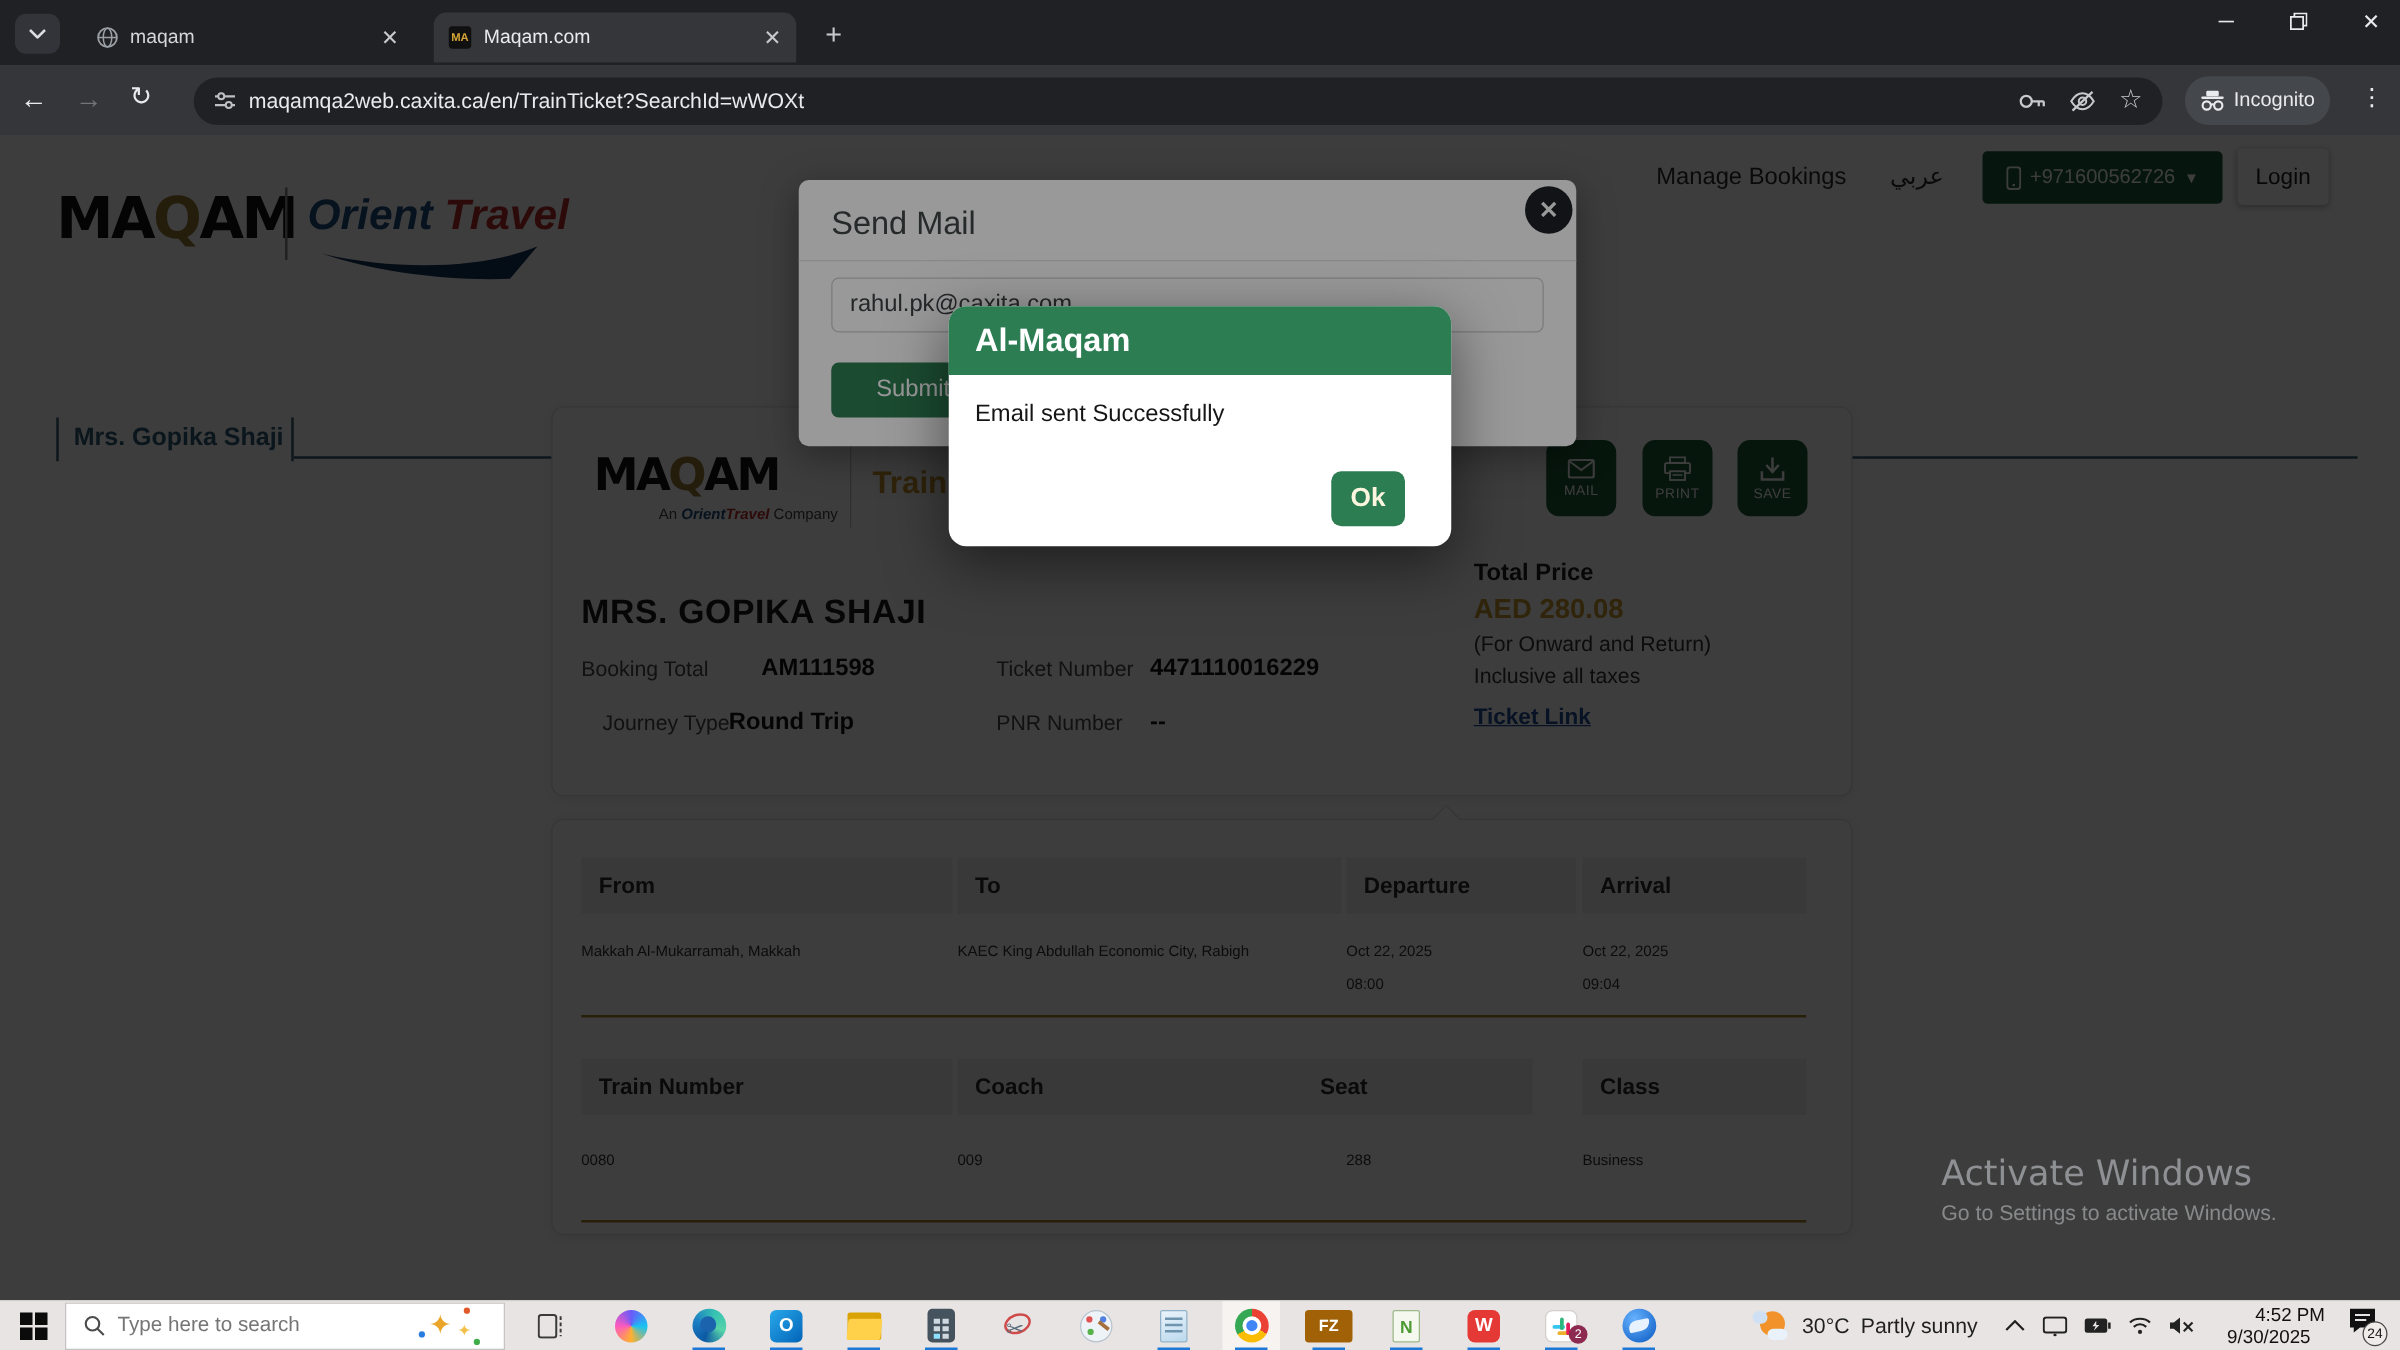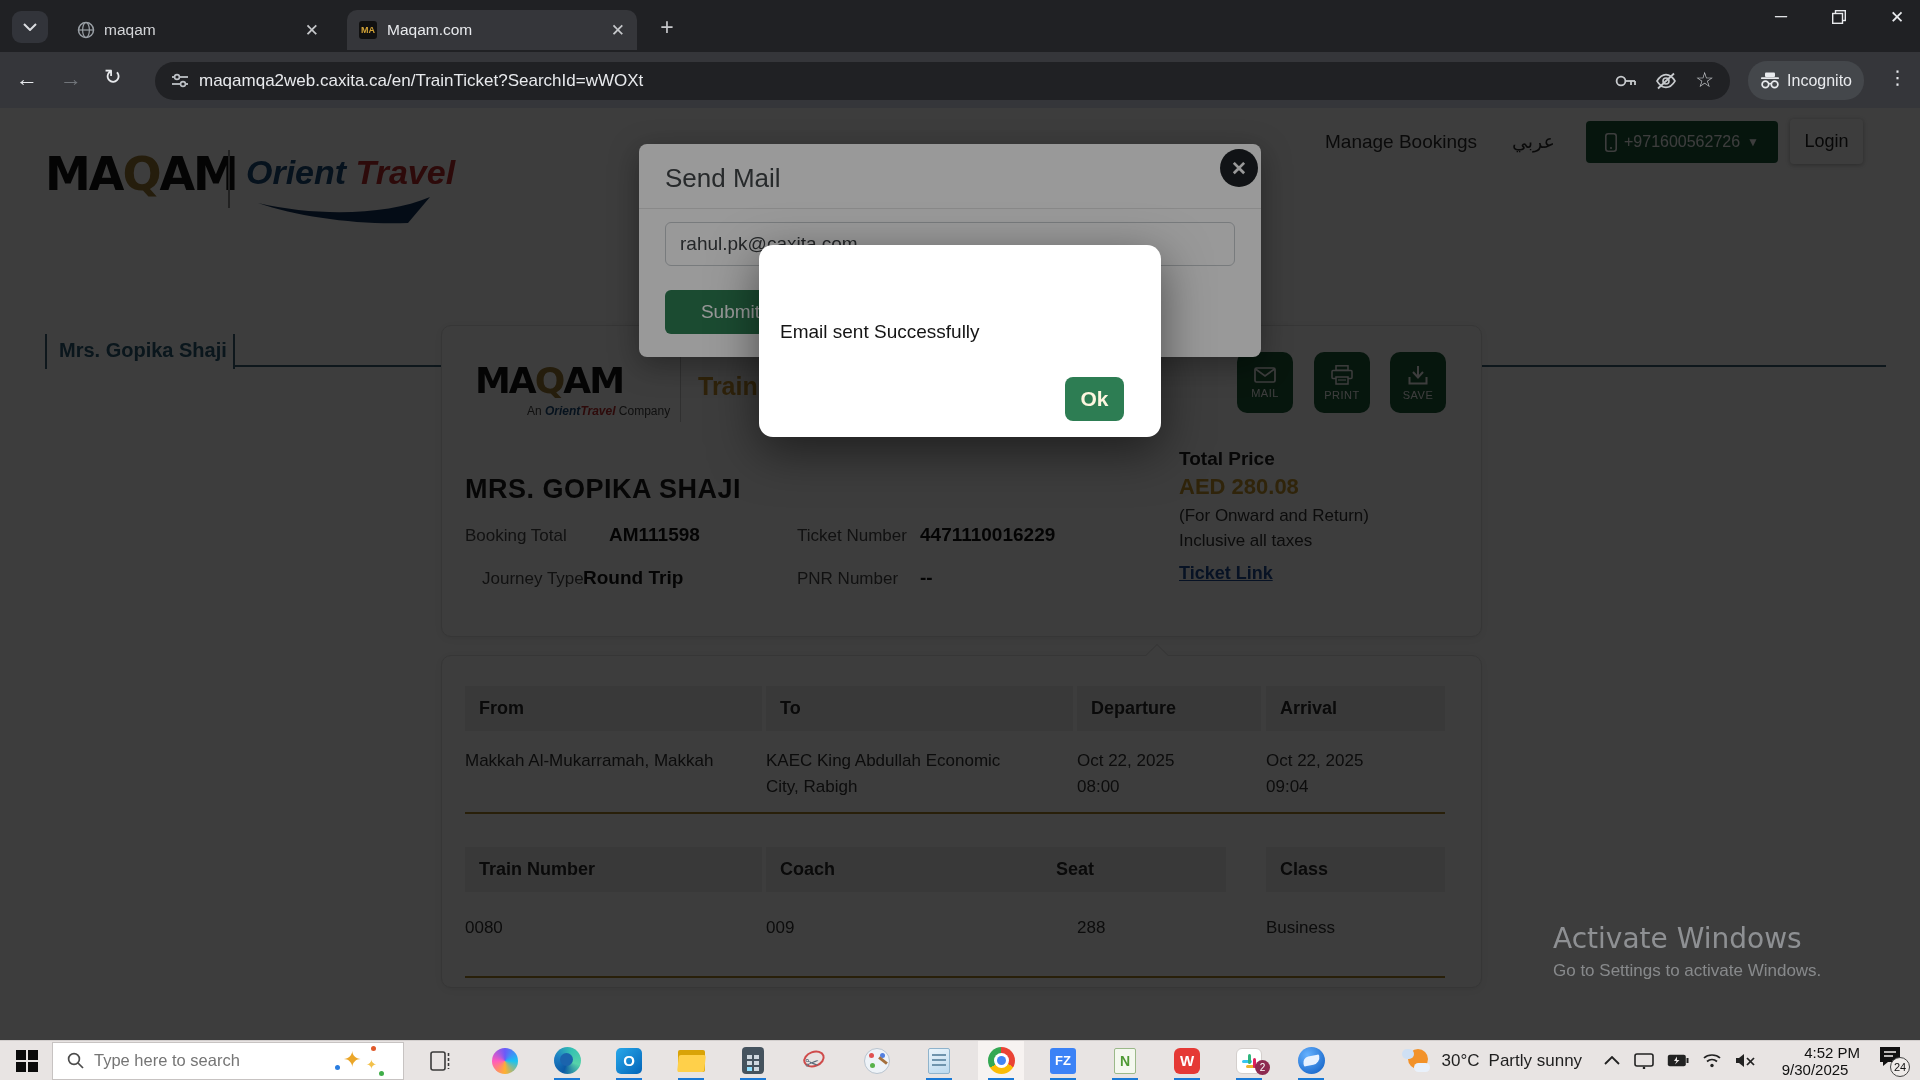--- a/index.html
+++ b/index.html
@@ -30,21 +30,21 @@
 
   #ptabbar { left:45px; top:227px; width:1841px; height:32px; border-bottom:2px solid #3c6175; }
   #ptab { left:45px; top:226px; width:190px; height:35px; background:#fff; border-left:2px solid #3c6175; border-right:2px solid #3c6175; color:#2b5d77; font-weight:bold; font-size:20px; line-height:33px; padding-left:12px; }
 
   .card { background:#fff; border:1px solid #e2e2e2; border-radius:10px; box-shadow:0 2px 10px rgba(0,0,0,.07); }
   .actionbtn { width:56px; height:61px; background:#1d5c39; border-radius:10px; color:#fff; display:flex; flex-direction:column; align-items:center; justify-content:center; gap:4px; }
   .actionbtn span { font-size:11px; letter-spacing:.5px; }
   .fieldlabel { font-size:17px; color:#4a4a4a; }
   .fieldvalue { font-size:19px; font-weight:bold; color:#161616; }
   .thcell { background:#f1f1f1; height:45px; line-height:45px; padding-left:14px; font-weight:bold; font-size:18px; color:#2b2b2b; position:absolute; }
-  .tdcell { position:absolute; font-size:17px; color:#333; line-height:26px; }
+  .tdcell { position:absolute; font-size:12px; color:#333; line-height:26px; }
   .goldline { position:absolute; height:2px; background:#a9832a; }
 
   .maqam-word { font-weight:800; letter-spacing:-2px; color:#141414; font-family:"DejaVu Sans", sans-serif; }
   .maqam-word .gold { color:#9c7b35; }
   .ot-blue { color:#1c4c7c; font-style:italic; font-weight:bold; }
   .ot-red  { color:#bf2e2e; font-style:italic; font-weight:bold; }
 
   
   #overlay1 { left:0; top:108px; width:1920px; height:932px; background:rgba(0,0,0,.60); z-index:10; }
   #overlay2 { left:0; top:108px; width:1920px; height:932px; background:rgba(0,0,0,.40); z-index:30; }
@@ -194,20 +194,21 @@
     <div class="abs nw" style="left:26px; top:19px; font-size:26px; color:#424649;">Send Mail</div>
     <div id="sendmail-close" class="abs">✕</div>
     <div class="abs" style="left:0; top:64px; width:622px; height:1px; background:#e4e4e4;"></div>
     <input id="email-input" class="abs" value="rahul.pk@caxita.com" style="">
     <button id="submit-btn" class="abs">Submit</button>
   </div>
 
   <div id="overlay2" class="abs"></div>
 
   <div id="alertbox" class="abs">
+    <div id="alert-header" class="abs nw">Al-Maqam</div>
     <div class="abs nw" style="left:21px; top:76px; font-size:19px; font-weight:500; color:#151515;">Email sent Successfully</div>
     <button id="alert-ok" class="abs">Ok</button>
   </div>
 
   <div id="watermark" class="abs">
     <div class="nw" style="font-size:28px; color:rgba(210,214,218,.55); font-family:'DejaVu Sans',sans-serif;">Activate Windows</div>
     <div class="nw" style="font-size:17px; color:rgba(210,214,218,.5); margin-top:6px;">Go to Settings to activate Windows.</div>
   </div>
 
   <div id="tabstrip" class="abs">
@@ -361,21 +362,21 @@
       <span class="runbar"></span>
     </div>
     <div class="appcell" style="margin-left:16px; background:#f7f3f1;">
       <span class="circ" style="width:27px; height:27px; background:conic-gradient(#ea4335 0 33%,#fbbc05 33% 66%,#34a853 66% 100%); position:relative;">
           <span class="abs circ" style="left:6px; top:6px; width:15px; height:15px; background:#fff;"></span>
           <span class="abs circ" style="left:9px; top:9px; width:9px; height:9px; background:#4285f4;"></span>
         </span>
       <span class="runbar"></span>
     </div>
     <div class="appcell" style="margin-left:16px;">
-      <span style="width:26px; height:26px; background:#3b82f6; border-radius:3px; color:#fff; font-weight:bold; font-size:13px; display:flex; align-items:center; justify-content:center;">FZ</span>
+      <span style="width:38px; height:26px; background:#a16207; border-radius:3px; color:#fff; font-weight:bold; font-size:13px; display:flex; align-items:center; justify-content:center;">FZ</span>
       <span class="runbar"></span>
     </div>
     <div class="appcell" style="margin-left:16px;">
       <span style="width:22px; height:26px; background:#f4f8ef; border:1px solid #9bb989; border-radius:2px; color:#4e9a33; font-weight:bold; font-size:14px; display:flex; align-items:center; justify-content:center;">N</span>
       <span class="runbar"></span>
     </div>
     <div class="appcell" style="margin-left:16px;">
       <span style="width:26px; height:26px; background:#e53935; border-radius:6px; color:#fff; font-weight:bold; font-size:15px; display:flex; align-items:center; justify-content:center;">W</span>
       <span class="runbar"></span>
     </div>

